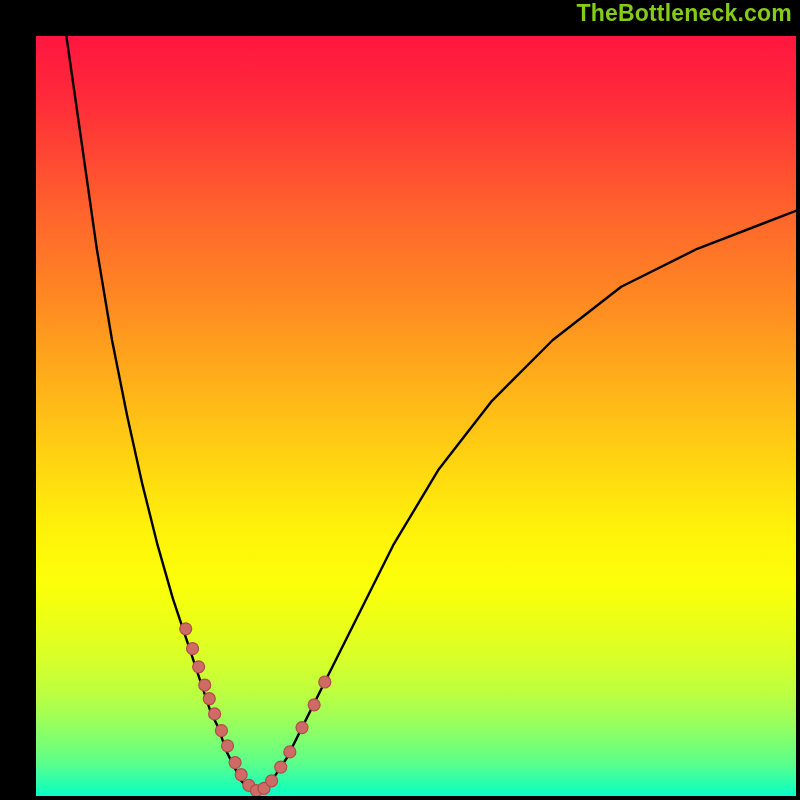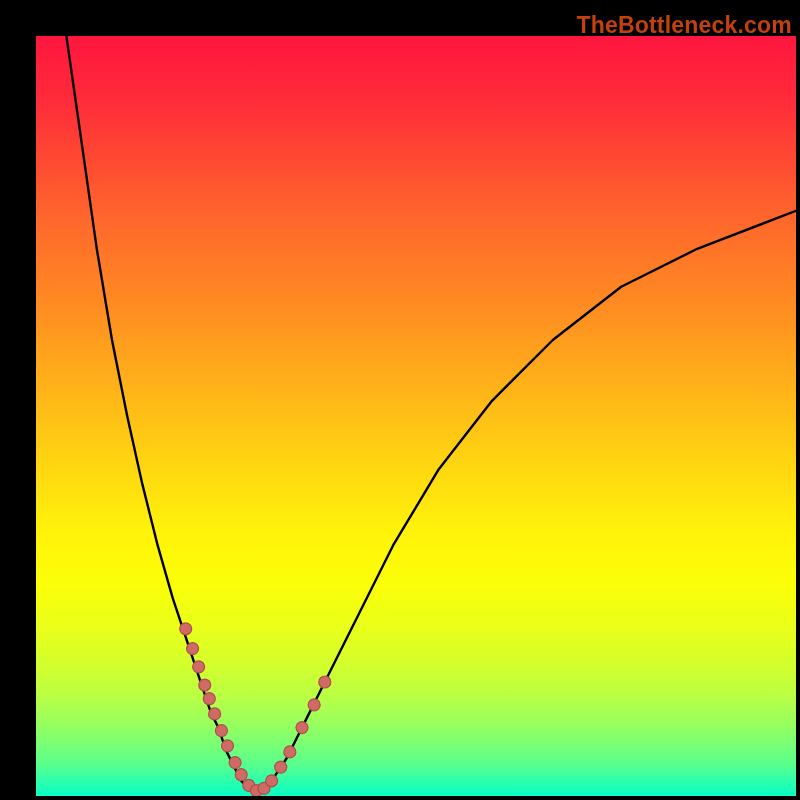--- a/index.html
+++ b/index.html
@@ -60,25 +60,25 @@
     stroke-linecap: round;
     stroke-linejoin: round;
   }
   .bead {
     fill: #cf6b66;
     stroke: #b14d49;
     stroke-width: 1.2;
   }
   .watermark {
     position: absolute;
-    top: 12px;
+    top: 0;
     right: 8px;
     font-size: 23px;
     font-weight: 600;
-    color: #c2410c;
+    color: #84cc16;
     letter-spacing: 0.2px;
     user-select: none;
   }
 </style>
 </head>
 <body>
 
 <div class="frame">
 
   <div class="plot-area">

